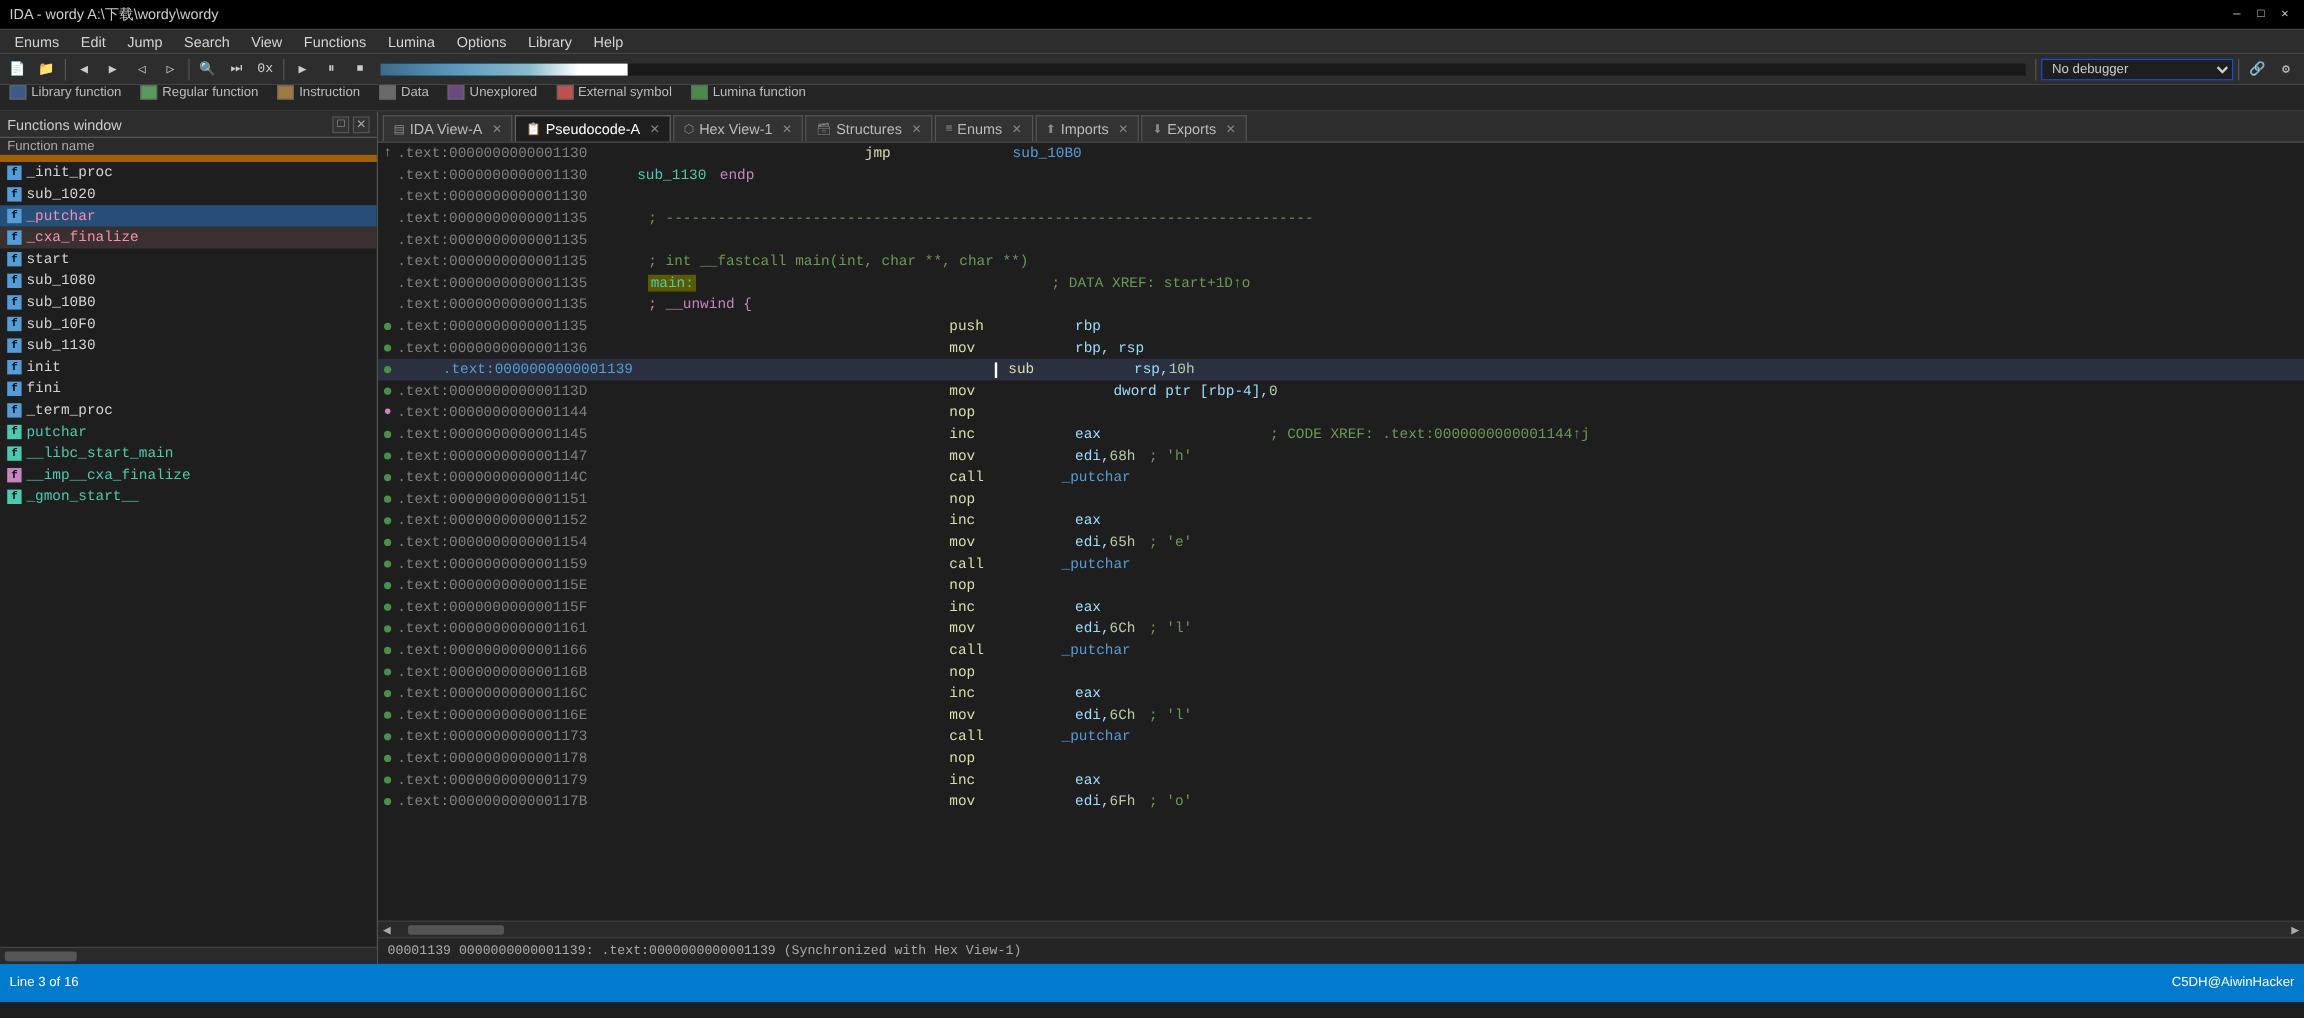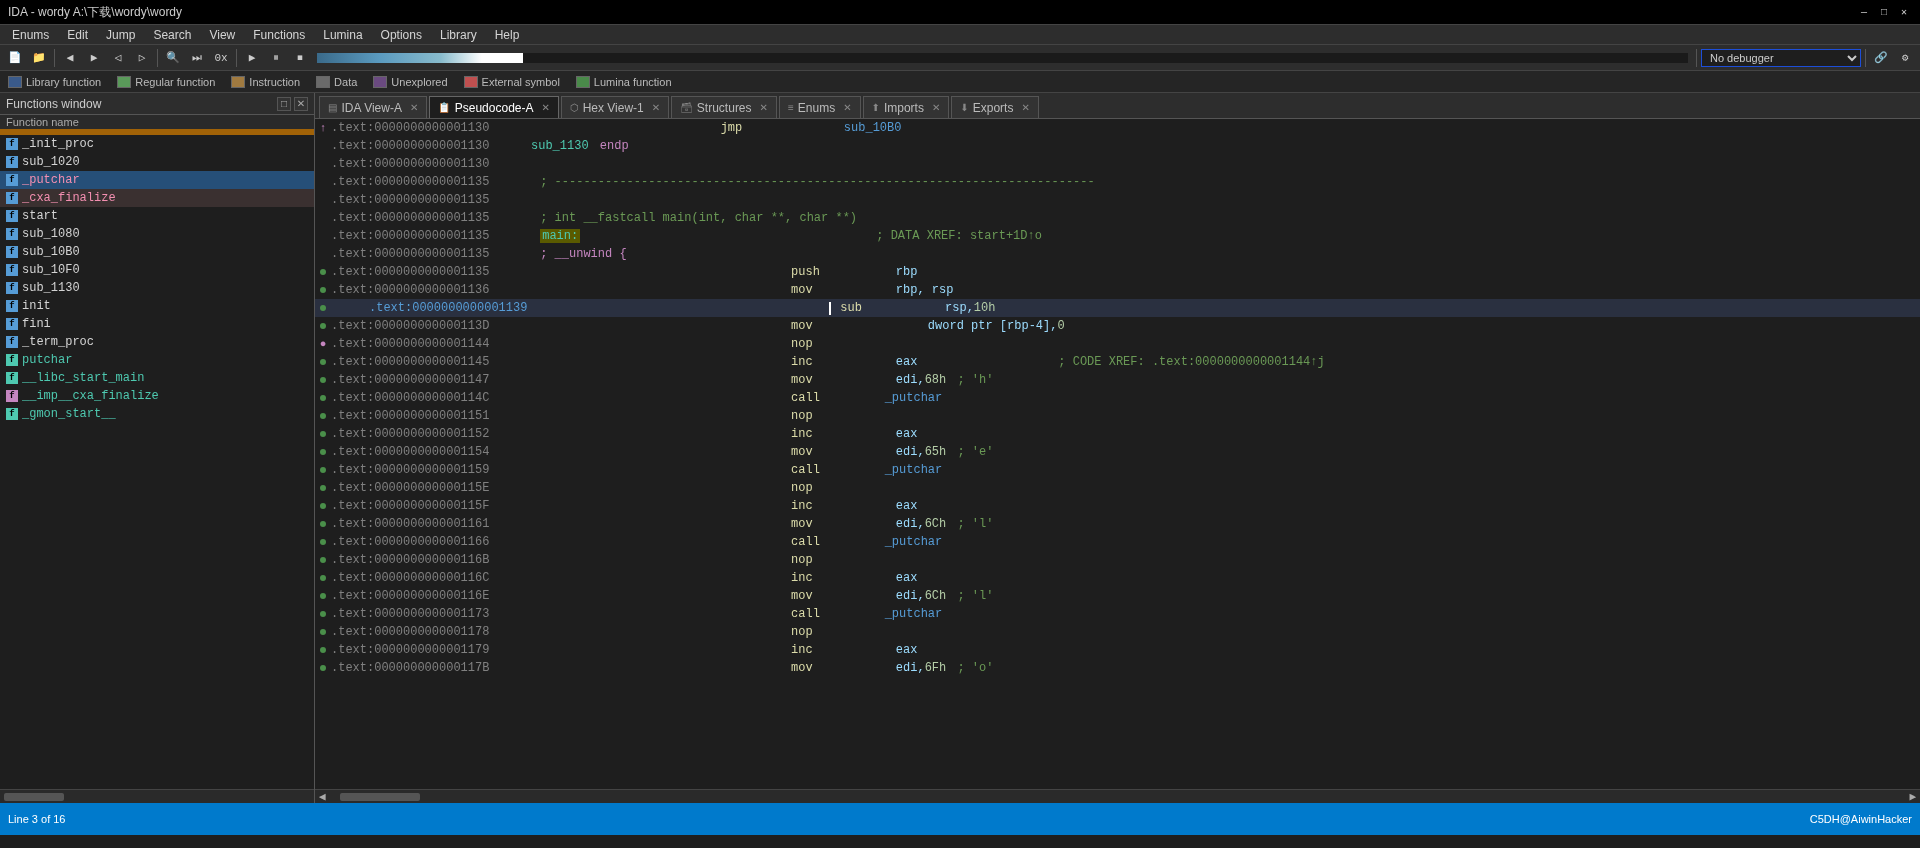--- a/index.html
+++ b/index.html
@@ -104,21 +104,21 @@
       background: linear-gradient(90deg, #3a6a8a 0%, #5a9abf 30%, #8bc 60%, #fff 80%);
       height: 100%;
       width: 15%;
     }
 
     
     #legend-bar {
       background: #252525;
       height: 22px;
       display: flex;
-      align-items: center;
+      align-items: flex-start;
       padding: 0 8px;
       gap: 16px;
       border-bottom: 1px solid #444;
       font-size: 11px;
       font-family: 'Segoe UI', sans-serif;
     }
     .legend-item { display: flex; align-items: center; gap: 4px; color: #bbb; }
     .legend-color { width: 14px; height: 12px; border: 1px solid #666; }
 
     
@@ -906,20 +906,23 @@
 
       </div>
     </div>
 
     <div id="code-hscroll">
       <span style="color:#aaa;font-size:11px;padding:0 4px;">◀</span>
       <div class="hscroll-thumb"></div>
       <span style="color:#aaa;font-size:11px;padding:0 4px;margin-left:auto;">▶</span>
     </div>
 
+    <div id="info-bar">
+      <span>00001139 0000000000001139: .text:0000000000001139 (Synchronized with Hex View-1)</span>
+    </div>
 
   </div>
 </div>
 
 <div id="status-bar">
   <span>Line 3 of 16</span>
   <span>C5DH@AiwinHacker</span>
 </div>
 
 </body></html>

